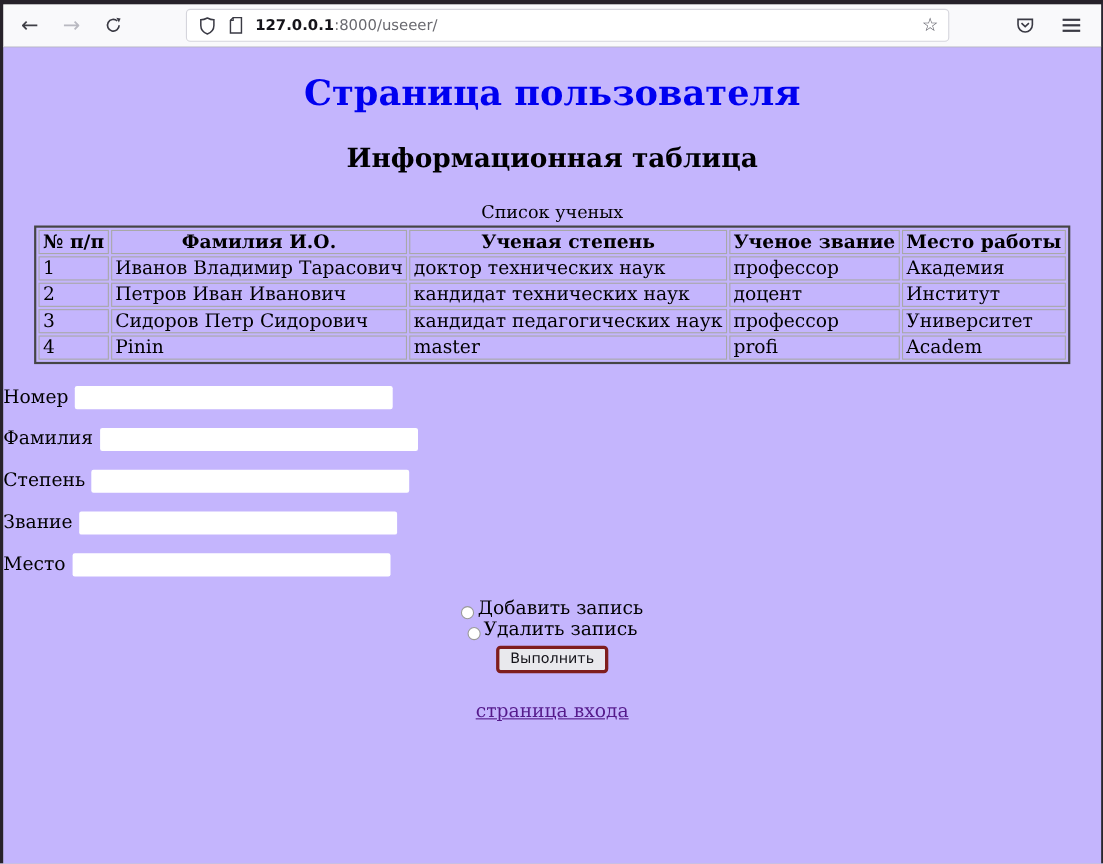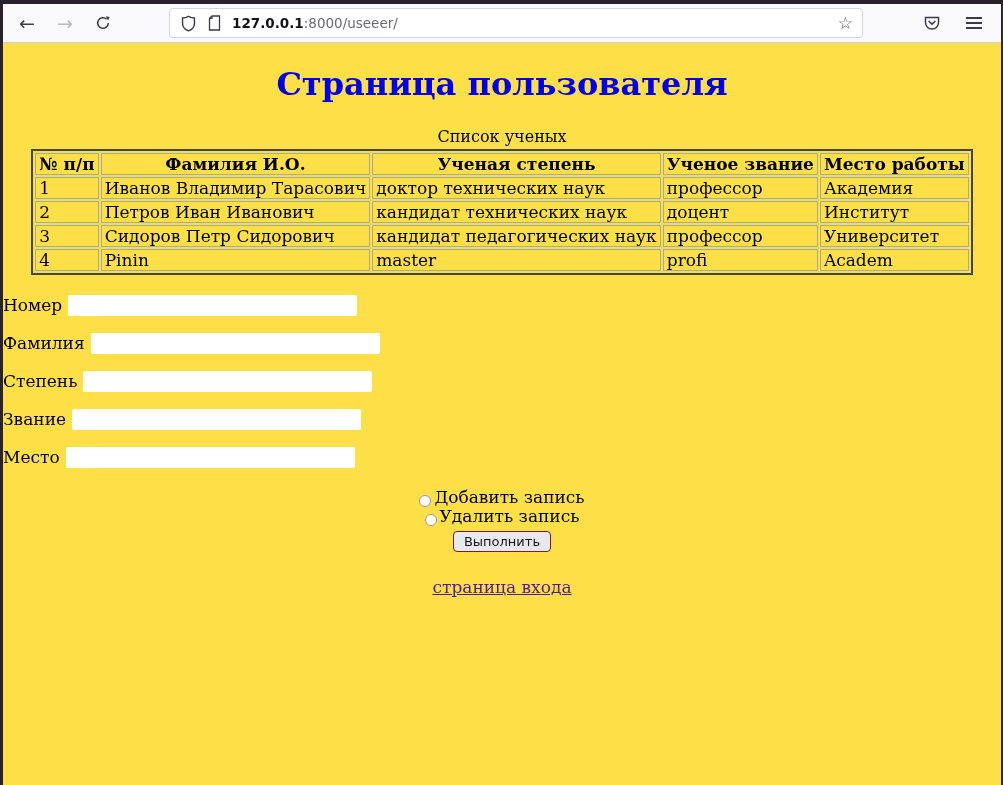--- a/index.html
+++ b/index.html
@@ -39,21 +39,21 @@
   .url-host { font-weight:bold; color:#15141a; }
   .url-path { color:#69696f; }
   .star { margin-left:auto; margin-right:9px; font-size:17px; color:#55555f; line-height:1; }
   .pocket { margin-left:60px; display:flex; }
   .menu-btn { margin-left:22px; margin-right:16px; width:24px; height:24px;
     display:flex; flex-direction:column; justify-content:center; gap:3px; align-items:center; }
   .menu-btn span { display:block; width:16px; height:2px; background:#3a3a44; }
 
   
   .content {
-    flex:1; background:#fde047; overflow:hidden;
+    flex:1; background:#c4b5fd; overflow:hidden;
     font-family:"DejaVu Serif", serif; color:#000; text-align:center;
   }
   .page-title { margin-top:25px; font-size:32px; font-weight:bold; color:#0000f0; line-height:1.05; }
   .page-subtitle { margin-top:27px; font-size:24px; font-weight:bold; }
   .table-caption { margin-top:25px; margin-bottom:3px; font-size:16px; }
 
   table.sci {
     margin:0 auto; border-collapse:separate; border-spacing:2px;
     border:2px solid #454545; width:868px;
   }
@@ -73,21 +73,21 @@
     font:14px "DejaVu Sans", sans-serif; padding:0 4px; outline:none;
   }
   .radio-group { margin-top:20px; }
   .radio-row { display:flex; justify-content:center; align-items:flex-end; height:19px; font-size:17px; }
   .radio-dot {
     width:12px; height:12px; border-radius:50%; background:#fff;
     border:1px solid #9a9a9a; margin-right:3px; flex:none;
   }
   .exec-btn {
     margin-top:5px; font:13px "DejaVu Sans", sans-serif; color:#15141a;
-    background:#e9e9ed; border:1px solid #7f1d1d; border-radius:4px; padding:2px 10px;
+    background:#e9e9ed; border:3px solid #7f1d1d; border-radius:4px; padding:2px 10px;
   }
   .link-row { margin-top:25px; font-size:17px;text-align:center; }
   .link-row a { color:#551a8b; text-decoration:underline; }
 
   svg { display:block; }
 </style>
 </head>
 <body>
 
 <div class="window">
@@ -136,20 +136,21 @@
     <div class="menu-btn">
       <span></span>
         <span></span>
         <span></span>
     </div>
   </div>
 
   <div class="content">
 
     <div class="page-title">Страница пользователя</div>
+    <div class="page-subtitle">Информационная таблица</div>
 
     <div class="table-caption">Список ученых</div>
 
     <table class="sci">
       <tbody>
           <tr>
         <th class="c0">№ п/п</th>
         <th class="c1">Фамилия И.О.</th>
         <th class="c2">Ученая степень</th>
         <th class="c3">Ученое звание</th>

